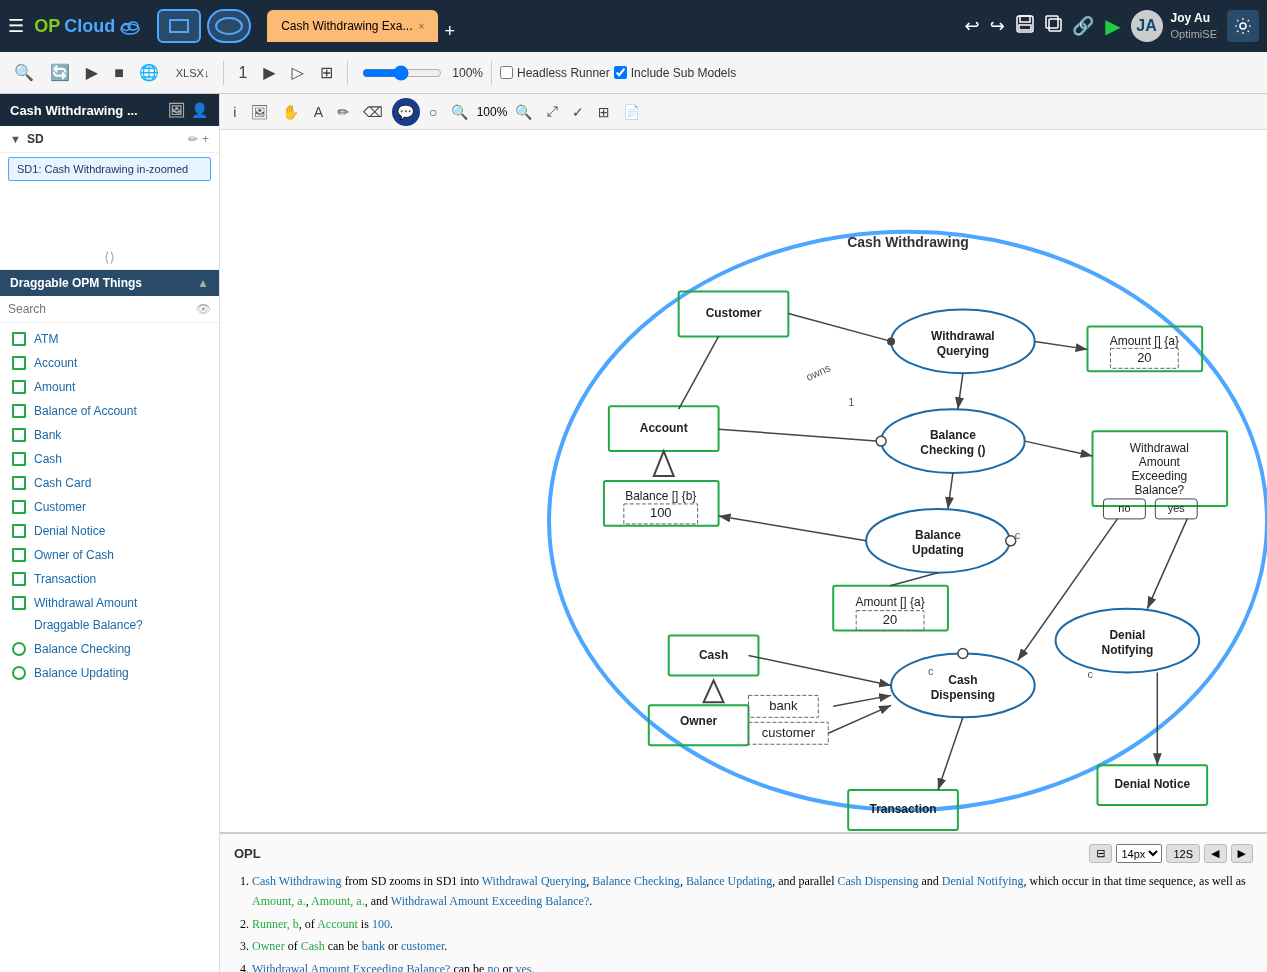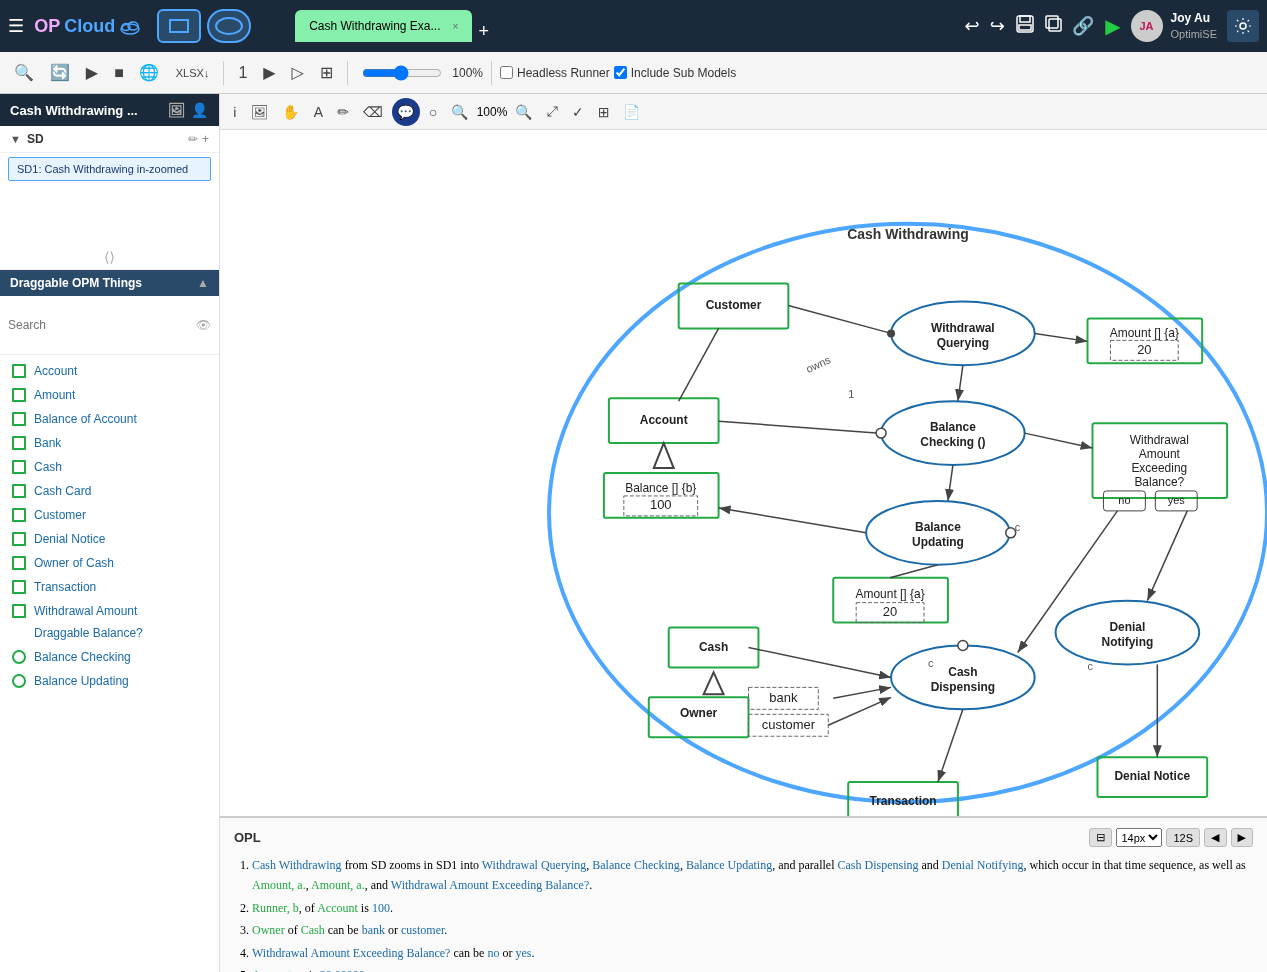--- a/index.html
+++ b/index.html
@@ -8,27 +8,27 @@
     
     #top-bar {
       display: flex; align-items: center; background: #1a2a3a; height: 52px; padding: 0 8px; gap: 6px;
     }
     #hamburger { color: white; font-size: 18px; cursor: pointer; margin-right: 4px; }
     #logo { color: white; font-size: 18px; font-weight: bold; margin-right: 10px; display: flex; align-items: center; gap: 4px; }
     #logo span.cloud { color: #4da6ff; }
     .tool-btn-rect { background: #2a4a6a; border: 2px solid #4da6ff; border-radius: 6px; width: 44px; height: 34px; cursor: pointer; display: flex; align-items: center; justify-content: center; }
     .tool-btn-oval { background: #2a4a6a; border: 2px solid #4da6ff; border-radius: 20px; width: 44px; height: 34px; cursor: pointer; display: flex; align-items: center; justify-content: center; }
     .tab-area { display: flex; align-items: flex-end; flex: 1; margin-left: 10px; }
-    .tab-item { background: #86efac; border-radius: 6px 6px 0 0; padding: 6px 14px; font-size: 12px; display: flex; align-items: center; gap: 12px; cursor: pointer; height: 32px; margin-left: 28px; }
+    .tab-item { background: #fdba74; border-radius: 6px 6px 0 0; padding: 6px 14px; font-size: 12px; display: flex; align-items: center; gap: 6px; cursor: pointer; height: 32px; }
     .tab-item .tab-close { color: #666; cursor: pointer; font-size: 10px; }
     .tab-new { background: transparent; color: white; border: none; font-size: 18px; cursor: pointer; padding: 0 6px; }
     .top-right { display: flex; align-items: center; gap: 10px; margin-left: auto; }
     .top-icon-btn { color: white; background: none; border: none; font-size: 18px; cursor: pointer; }
     .user-info { display: flex; align-items: center; gap: 8px; }
-    .avatar { width: 32px; height: 32px; border-radius: 50%; background: #ccc; display: flex; align-items: center; justify-content: center; font-weight: bold; color: #be185d; font-size: 11px; }
+    .avatar { width: 32px; height: 32px; border-radius: 50%; background: #ccc; display: flex; align-items: center; justify-content: center; font-weight: bold; color: #0c4a6e; font-size: 16px; }
     .user-text { color: white; line-height: 1.3; }
     .user-text .name { font-weight: bold; font-size: 12px; }
     .user-text .org { font-size: 11px; color: #aaa; }
     .settings-btn { width: 32px; height: 32px; background: #2a4a6a; border-radius: 4px; display: flex; align-items: center; justify-content: center; cursor: pointer; }
 
     
     #secondary-bar {
       display: flex; align-items: center; background: #f5f5f5; border-bottom: 1px solid #ccc; height: 42px; padding: 0 8px; gap: 4px;
     }
     .sec-btn { background: none; border: none; cursor: pointer; padding: 4px 6px; font-size: 16px; color: #444; border-radius: 3px; }
@@ -44,39 +44,39 @@
     #sidebar {
       width: 220px; background: #fff; border-right: 1px solid #ddd; display: flex; flex-direction: column; overflow: hidden;
     }
     #sidebar-header { background: #1a2a3a; color: white; padding: 8px 10px; display: flex; align-items: center; justify-content: space-between; font-size: 13px; font-weight: bold; }
     .sidebar-header-icons { display: flex; gap: 6px; }
     .sidebar-header-icon { color: #aaa; cursor: pointer; font-size: 14px; }
     #sd-section { padding: 6px 10px; font-size: 12px; border-bottom: 1px solid #eee; display: flex; align-items: center; justify-content: space-between; }
     .sd-label { font-size: 12px; font-weight: bold; color: #333; }
     .sd-item { background: #4da6ff22; border: 1px solid #4da6ff; padding: 5px 8px; margin: 4px 8px; font-size: 11px; color: #1a3a6a; border-radius: 2px; cursor: pointer; }
     #drag-section { background: #2a4a6a; color: white; padding: 6px 10px; font-size: 12px; font-weight: bold; display: flex; align-items: center; justify-content: center; }
-    #search-bar { padding: 22px 8px; border-bottom: 1px solid #eee; display: flex; align-items: center; gap: 6px; }
+    #search-bar { padding: 6px 8px; border-bottom: 1px solid #eee; display: flex; align-items: center; gap: 6px; }
     #search-input { flex: 1; border: none; outline: none; font-size: 12px; background: transparent; }
     .search-eye { color: #aaa; cursor: pointer; }
     #items-list { flex: 1; overflow-y: auto; padding: 4px 0; }
     .list-item { display: flex; align-items: center; gap: 8px; padding: 5px 12px; cursor: pointer; font-size: 12px; color: #1a3a6a; }
     .list-item .item-icon { width: 14px; height: 14px; border: 2px solid #22aa44; background: none; display: inline-block; border-radius: 1px; flex-shrink: 0; }
     .list-item .item-icon.oval { border-radius: 50%; border-color: #22aa44; }
     .list-item .item-text { color: #1a6aaa; }
     .list-item.two-line { flex-direction: column; align-items: flex-start; }
     .list-item.two-line .item-row { display: flex; align-items: center; gap: 8px; }
 
     
     #canvas-area { flex: 1; display: flex; flex-direction: column; background: white; overflow: hidden; }
     #canvas-toolbar { display: flex; align-items: center; background: #f5f5f5; border-bottom: 1px solid #ddd; padding: 4px 8px; gap: 4px; height: 36px; }
     .canvas-btn { background: none; border: none; cursor: pointer; padding: 3px 5px; font-size: 14px; color: #444; border-radius: 3px; }
     .canvas-btn.active { background: #1a3a8a; color: white; border-radius: 50%; width: 28px; height: 28px; display: flex; align-items: center; justify-content: center; }
     .zoom-ctrl { display: flex; align-items: center; gap: 3px; font-size: 12px; }
     #diagram { flex: 1; position: relative; background: white; overflow: hidden; }
-    #opl-section { height: 156px; border-top: 2px solid #ccc; background: #fafafa; overflow-y: auto; padding: 10px 14px; }
+    #opl-section { height: 140px; border-top: 2px solid #ccc; background: #fafafa; overflow-y: auto; padding: 10px 14px; }
     #opl-title { font-size: 13px; font-weight: bold; color: #333; margin-bottom: 8px; display: flex; align-items: center; justify-content: space-between; }
     #opl-title .opl-tools { display: flex; gap: 4px; }
     .opl-tool-btn { background: #e0e0e0; border: 1px solid #bbb; border-radius: 3px; padding: 2px 6px; font-size: 11px; cursor: pointer; }
     #opl-text ol { padding-left: 18px; font-size: 12px; line-height: 1.7; }
     #opl-text li { margin-bottom: 2px; font-family: Liberation Serif, serif; }
     .opl-link-blue { color: #1a6aaa; }
     .opl-link-green { color: #22aa44; }
 
     
     #diagram-svg { width: 100%; height: 100%; }
@@ -95,21 +95,21 @@
     .cond-text { font-size: 11px; font-family: Arial; fill: #222; text-anchor: middle; dominant-baseline: middle; }
     .small-circle-node { fill: white; stroke: #444; stroke-width: 1.5; }
     .owns-label { font-size: 11px; font-family: Arial; fill: #555; }
   </style>
 </head>
 <body>
 
 <div id="top-bar">
   <span id="hamburger">☰</span>
   <div id="logo">
-    <span style="color:#f0abfc;">OP</span>
+    <span style="color:#84cc16;">OP</span>
       <span class="cloud" style="color:#4da6ff;">Cloud</span>
     <svg width="22" height="18" viewBox="0 0 22 18">
         <ellipse cx="11" cy="12" rx="9" ry="5" fill="none" stroke="#4da6ff" stroke-width="1.5"></ellipse>
         <ellipse cx="7" cy="10" rx="4" ry="3.5" fill="none" stroke="#4da6ff" stroke-width="1.5"></ellipse>
         <ellipse cx="14" cy="9" rx="5" ry="4" fill="none" stroke="#4da6ff" stroke-width="1.5"></ellipse>
       </svg>
   </div>
   <div class="tool-btn-rect">
     <svg width="22" height="16">
         <rect x="2" y="2" width="18" height="12" fill="none" stroke="#4da6ff" stroke-width="2"></rect>
@@ -216,20 +216,24 @@
       <span>Draggable OPM Things</span>
       <span style="margin-left:auto;cursor:pointer;color:#aaa;">▲</span>
     </div>
     <div id="search-bar">
       <input type="text" id="search-input" style="flex: 1 1 0%; border: none; outline: none; font-size: 12px;" placeholder="Search">
       <span class="search-eye">👁</span>
     </div>
     <div id="items-list">
       <div class="list-item">
         <span class="item-icon"></span>
+        <span class="item-text">ATM</span>
+      </div>
+      <div class="list-item">
+        <span class="item-icon"></span>
         <span class="item-text">Account</span>
       </div>
       <div class="list-item">
         <span class="item-icon"></span>
         <span class="item-text">Amount</span>
       </div>
       <div class="list-item">
         <span class="item-icon"></span>
         <span class="item-text">Balance of Account</span>
       </div>

